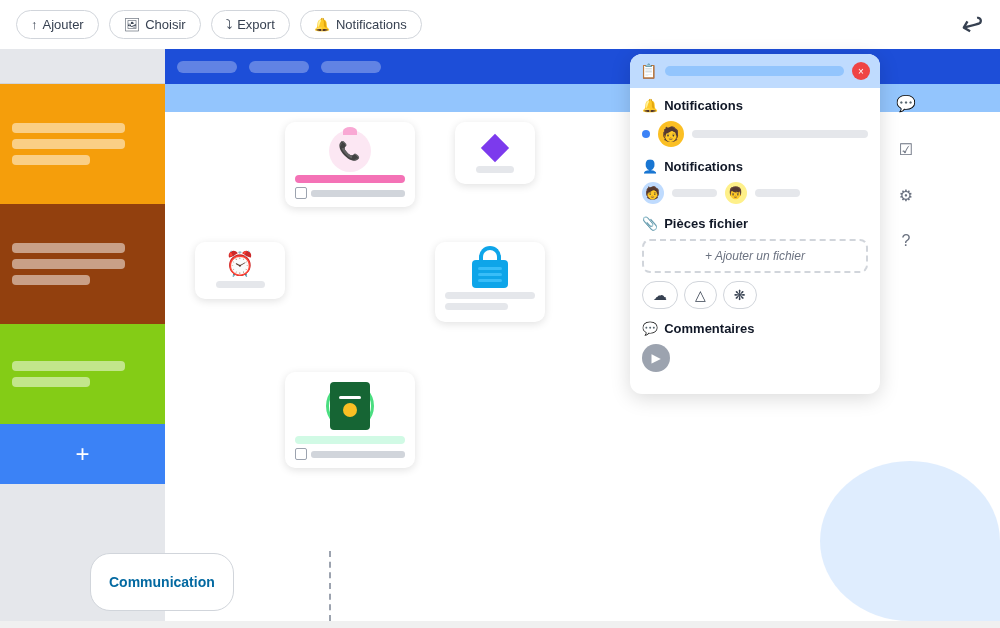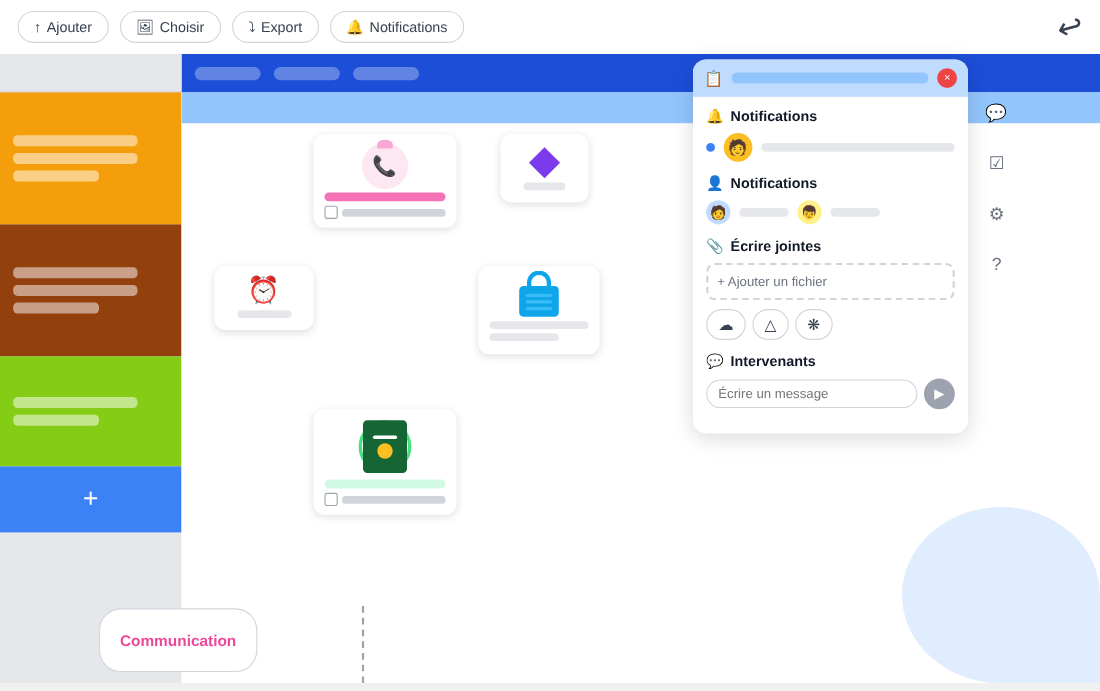--- a/index.html
+++ b/index.html
@@ -300,21 +300,21 @@
     .communication-label {
       position: absolute;
       bottom: 10px;
       left: 90px;
       background: white;
       border: 1.5px solid #d1d5db;
       border-radius: 20px;
       padding: 20px 18px;
       font-size: 14px;
       font-weight: 600;
-      color: #ec4899;
+      color: #0369a1;
       z-index: 10;
     }
 
     
     .right-panel {
       position: absolute;
       right: 120px;
       top: 5px;
       width: 250px;
       background: white;
@@ -444,24 +444,26 @@
       border-radius: 6px;
       padding: 4px 10px;
       font-size: 12px;
       cursor: pointer;
       background: white;
     }
     .add-file-btn {
       border: 2px dashed #d1d5db;
       border-radius: 8px;
       padding: 8px;
+      text-align: center;
       font-size: 12px;
       color: #6b7280;
       cursor: pointer;
       margin-bottom: 8px;
+      font-style: italic;
     }
     .cloud-btns {
       display: flex;
       gap: 6px;
       margin-bottom: 10px;
     }
     .cloud-btn {
       border: 1.5px solid #d1d5db;
       border-radius: 20px;
       padding: 5px 10px;
@@ -706,39 +708,38 @@
           <div class="av-sm av-blue">🧑</div>
           <div class="interv-bar"></div>
           <div class="av-sm av-yellow">👦</div>
           <div class="interv-bar"></div>
         </div>
       </div>
 
       <div class="panel-section">
         <div class="panel-section-title">
           <span>📎</span>
-          <span>Écrire jointes</span>
+          <span>Pièces fichier</span>
         </div>
         <div class="add-file-btn">
           <span>+ Ajouter un fichier</span>
         </div>
         <div class="cloud-btns">
           <div class="cloud-btn">☁</div>
           <div class="cloud-btn">△</div>
           <div class="cloud-btn">❋</div>
         </div>
       </div>
 
       <div class="panel-section">
         <div class="panel-section-title">
           <span>💬</span>
-          <span>Intervenants</span>
+          <span>Commentaires</span>
         </div>
         <div class="comment-input-row">
-          <input class="comment-input" type="text" placeholder="Écrire un message" style="">
           <div class="send-btn">
             <span>▶</span>
           </div>
         </div>
       </div>
 
     </div>
   </div>
 
 </div>

